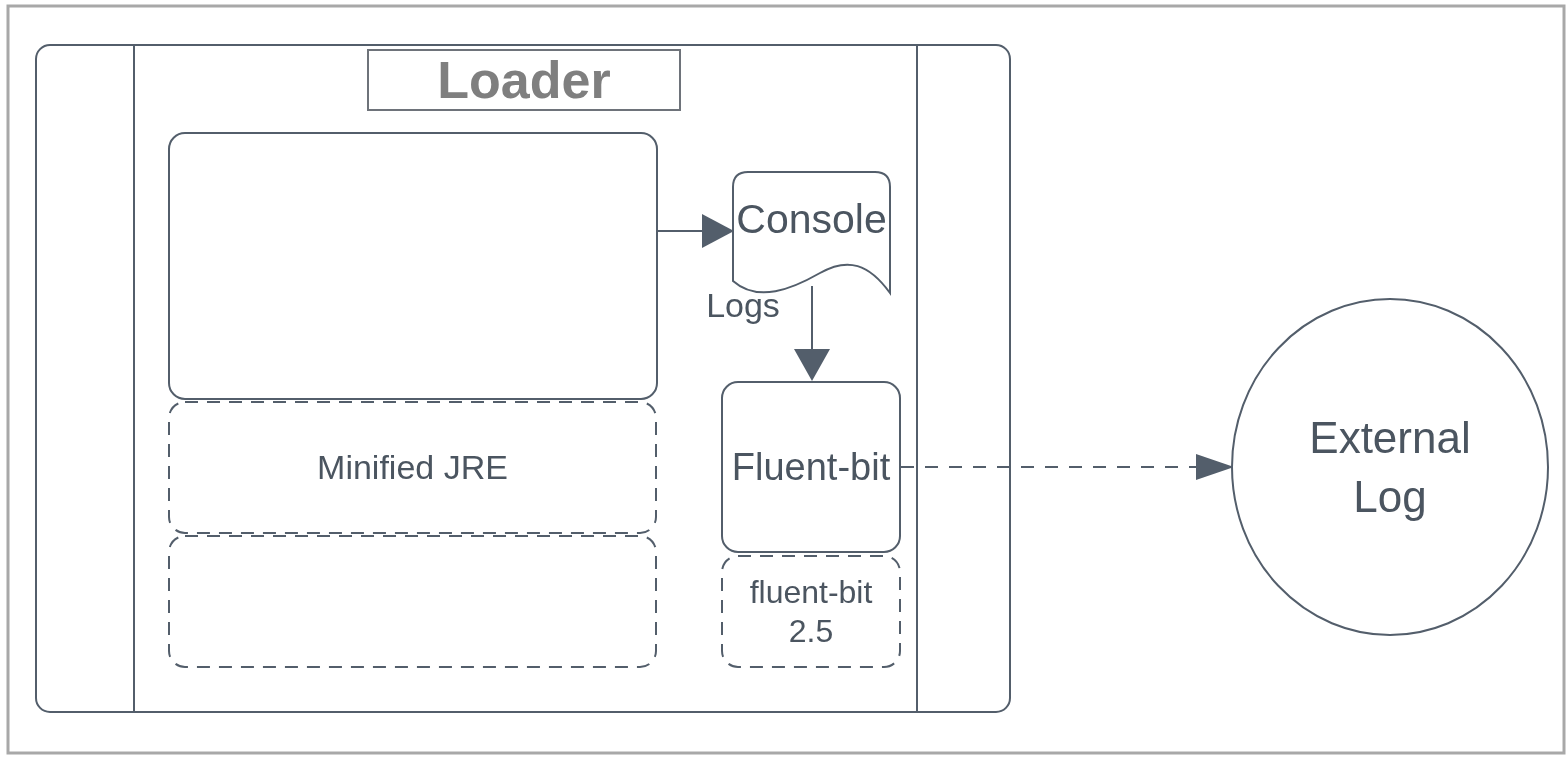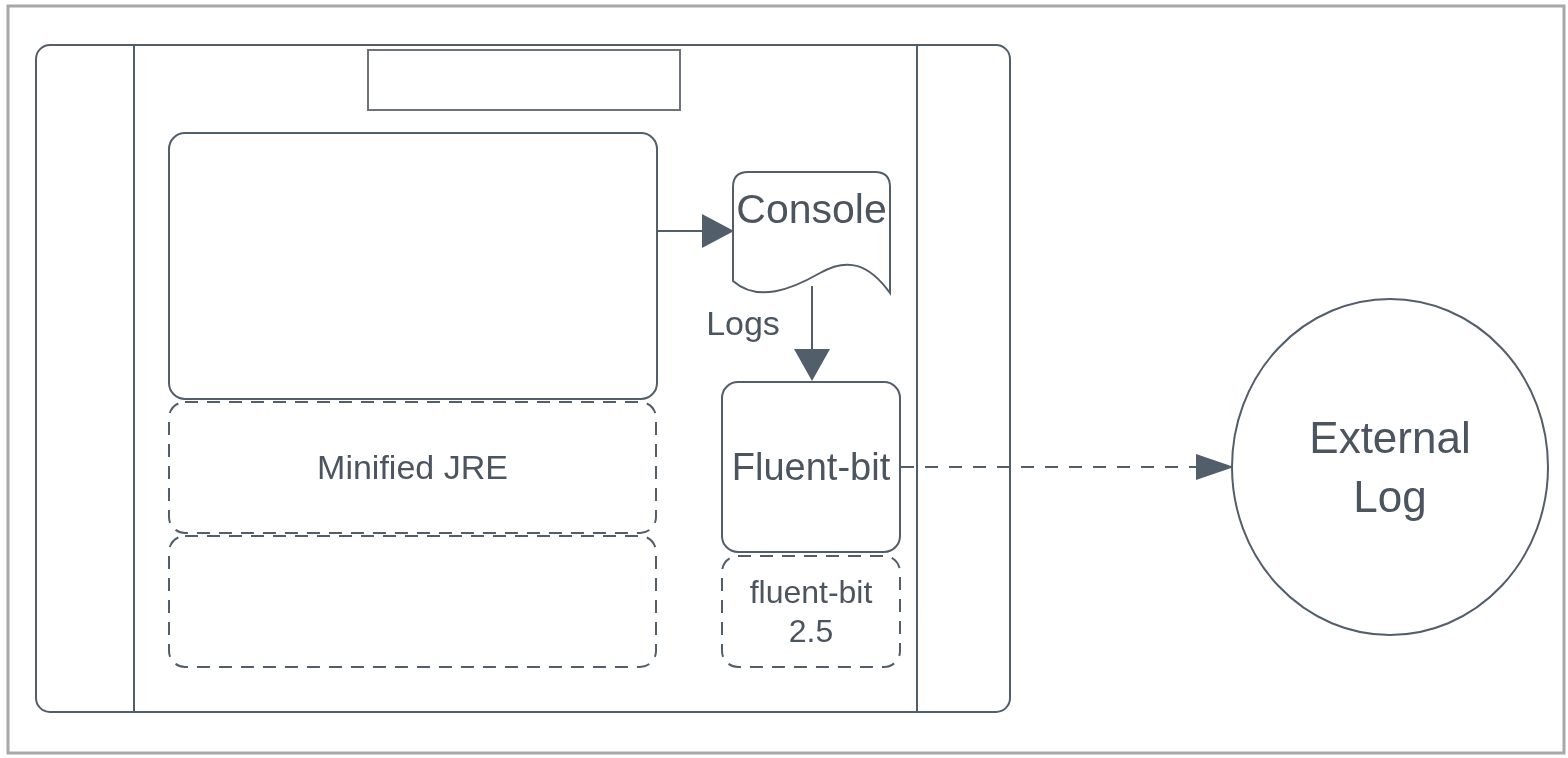--- a/index.html
+++ b/index.html
@@ -45,22 +45,22 @@
     pointer-events: none;
     white-space: nowrap;
   }
   .label-loader {
     left: 368px; top: 50px; width: 312px; height: 60px;
     font-size: 52px; font-weight: bold; color: var(--loader-text, #7f7f7f);
   }
   .label-javaproxy   { left: 169px; top: 133px; width: 488px; height: 266px; font-size: 48px; }
   .label-minified    { left: 169px; top: 402px; width: 487px; height: 131px; font-size: 34px; }
   .label-distroless  { left: 169px; top: 536px; width: 487px; height: 131px; font-size: 34px; }
-  .label-console     { left: 733px; top: 165px; width: 157px; height: 88px;  font-size: 41px; }
-  .label-logs        { left: 697px; top: 306px; width: 92px;  height: 34px;  font-size: 34px; }
+  .label-console     { left: 733px; top: 175px; width: 157px; height: 88px;  font-size: 41px; }
+  .label-logs        { left: 697px; top: 288px; width: 92px;  height: 34px;  font-size: 34px; }
   .label-fluentbit   { left: 722px; top: 382px; width: 178px; height: 170px; font-size: 38px; line-height: 48px; }
   .label-fbversion   { left: 722px; top: 556px; width: 178px; height: 111px; font-size: 32px; line-height: 39px; }
   .label-external    { left: 1232px; top: 299px; width: 316px; height: 336px; font-size: 44px; line-height: 59px; }
 </style>
 </head>
 <body>
 
 <div class="page">
 
   <svg class="diagram-svg" viewBox="0 0 1568 758" xmlns="http://www.w3.org/2000/svg">
@@ -97,20 +97,23 @@
     <rect class="shape shape--dashed" x="722" y="556" width="178" height="111" rx="16"></rect>
 
     <g>
       <line class="edge edge--dashed" x1="901" y1="467" x2="1196" y2="467"></line>
       <polygon class="arrowhead" points="1196,454 1234,467 1196,480"></polygon>
     </g>
 
     <ellipse class="shape" cx="1390" cy="467" rx="158" ry="168"></ellipse>
   </svg>
 
+  <div class="label label-loader">
+    <span>Loader</span>
+  </div>
 
 
   <div class="label label-minified">
     <span>Minified JRE</span>
   </div>
 
 
   <div class="label label-console">
     <span>Console</span>
   </div>

